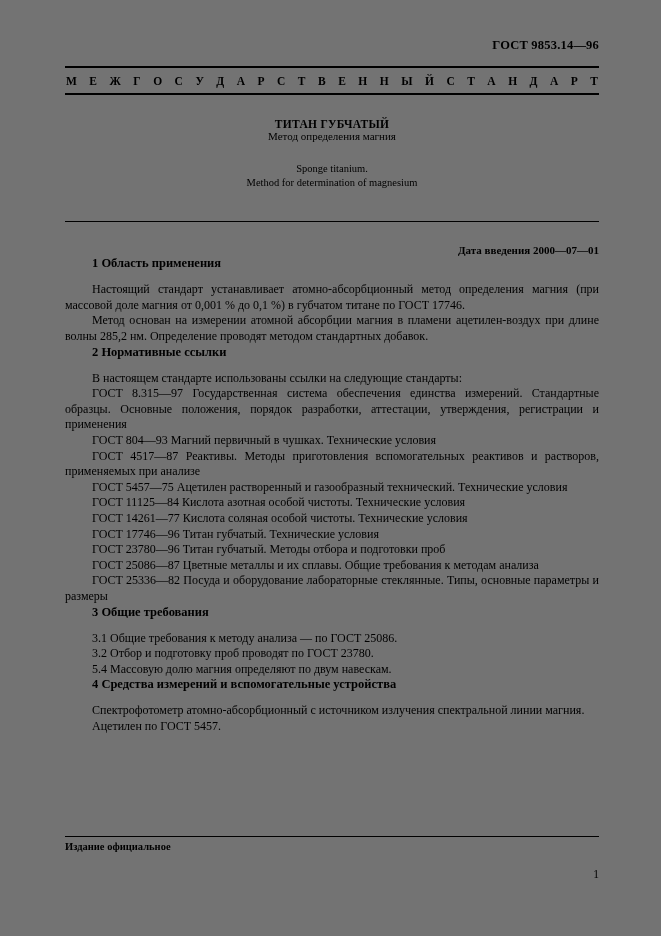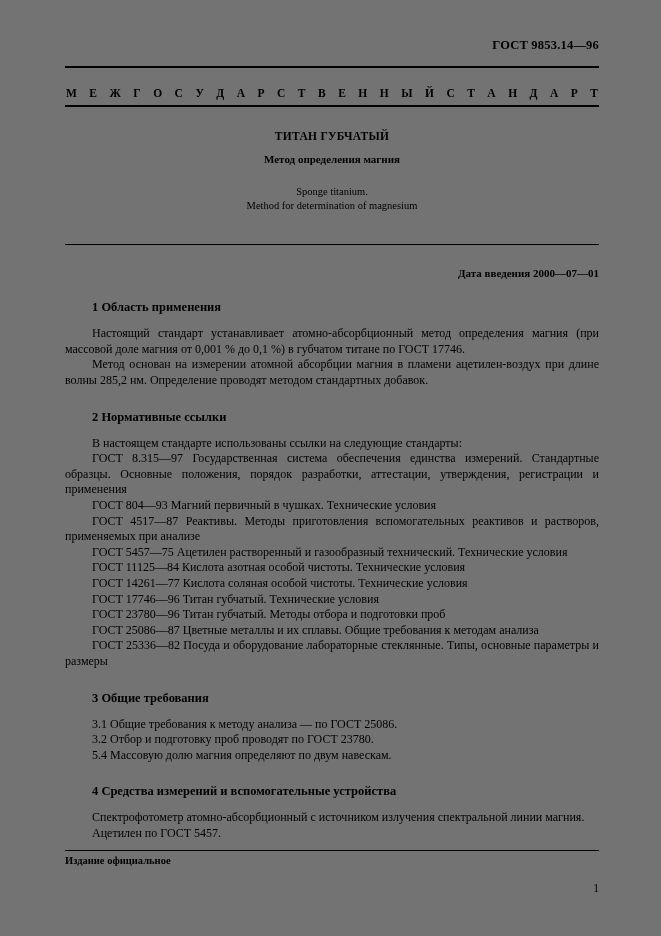--- a/index.html
+++ b/index.html
@@ -17,37 +17,37 @@
     background:#737373;
   }
   .doc-code {
     text-align:right; font-weight:bold; font-size:12.5px;
     letter-spacing:0.2px;
   }
   .band {
     margin-top:13px;
     border-top:2px solid #000;
     border-bottom:2px solid #000;
-    padding:19px 1px 6px 1px;
+    padding:7px 1px 6px 1px;
   }
   .band-text {
     display:block;
     font-weight:bold; font-size:11.5px;
     text-align:justify; text-align-last:justify;
     white-space:normal;
   }
   .title-ru   { text-align:center; font-weight:bold; font-size:11.5px; margin-top:23px; letter-spacing:0.3px; }
-  .subtitle-ru{ text-align:center; font-weight:bold; font-size:11px;   margin-top:11px; }
+  .subtitle-ru{ text-align:center; font-weight:normal; font-size:11px;   margin-top:0; }
   .title-en   { text-align:center; font-size:10.5px; margin-top:20px; line-height:1.3; }
   .rule { border:none; border-top:1px solid #000; height:0; }
   .header-rule { margin-top:32px; }
   .intro-date { text-align:right; font-weight:bold; font-size:11px; margin-top:22px; }
   .sec-heading {
     font-size:12.5px; font-weight:bold;
-    margin-top:21px; margin-bottom:11px;
+    margin-bottom:11px;
     text-indent:27px;
   }
   .para {
     font-size:12px; line-height:1.3;
     text-indent:27px; text-align:justify;
   }
   .footer { margin-top:auto;font-family:Liberation Serif, serif; }
   .footer-rule { margin-top:8px; }
   .official { font-weight:bold; font-size:10.5px; margin-top:4px; }
   .page-num { text-align:right; font-size:11.5px; margin-top:16px; }

